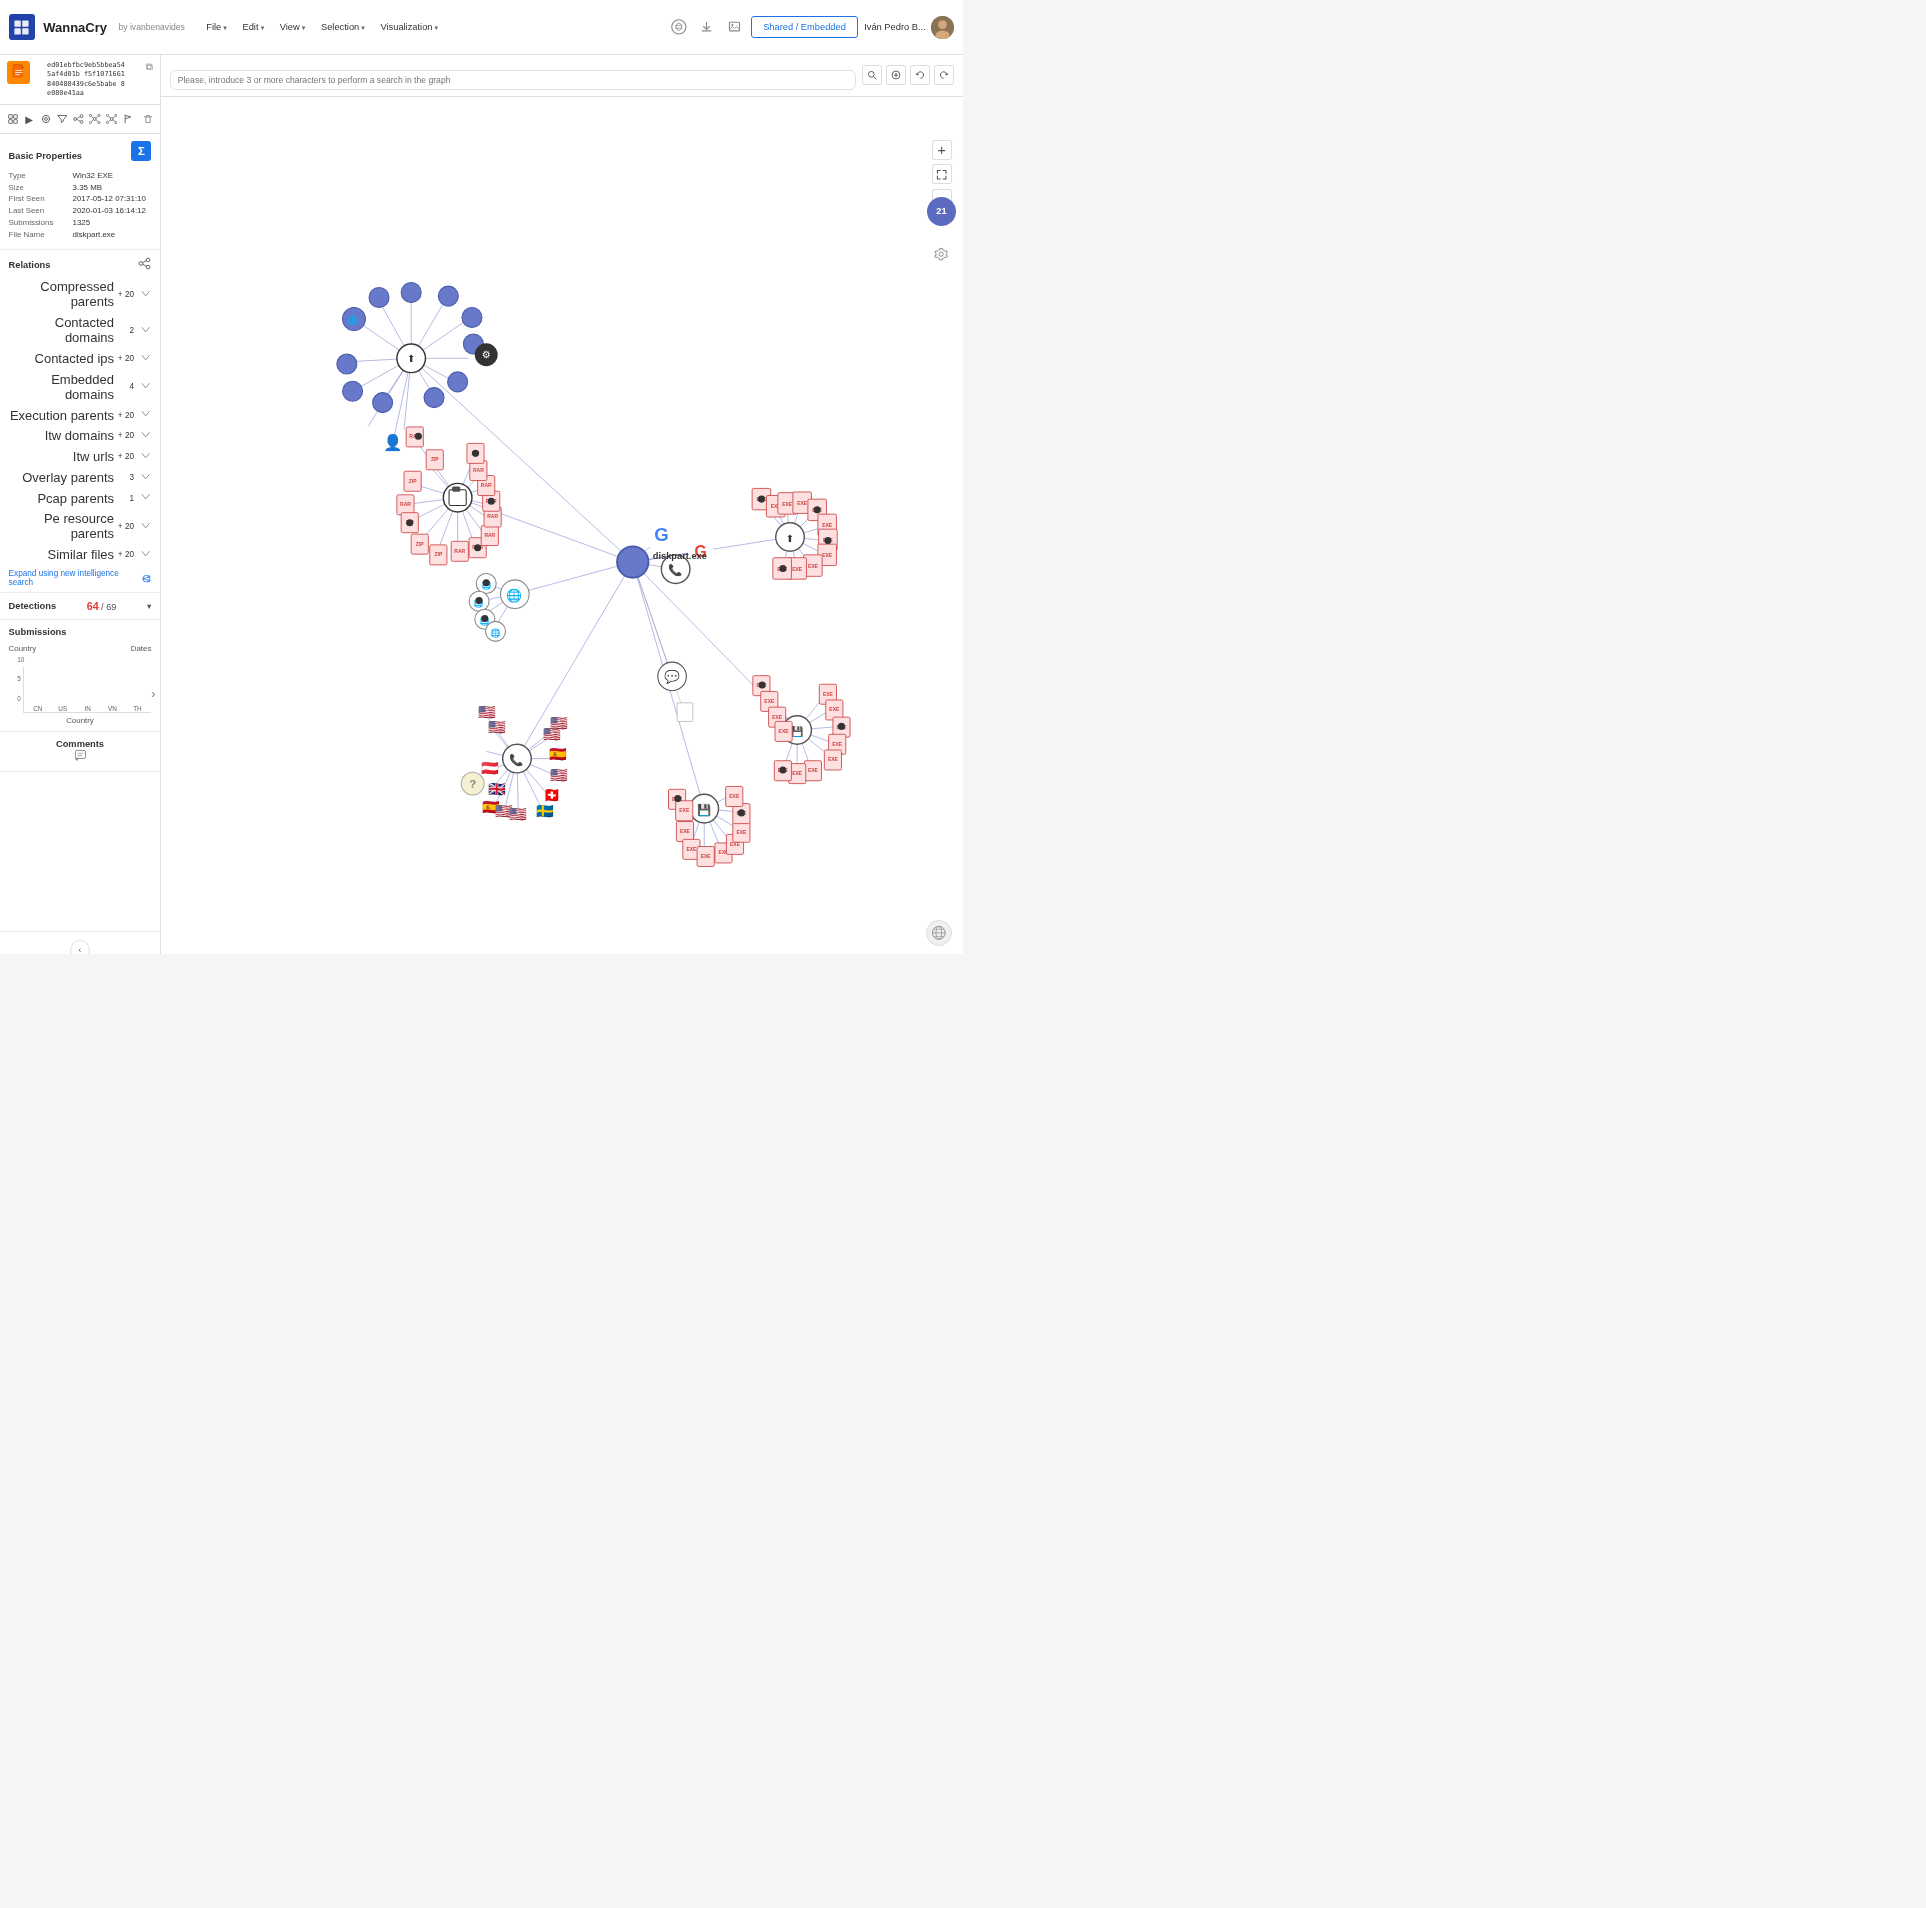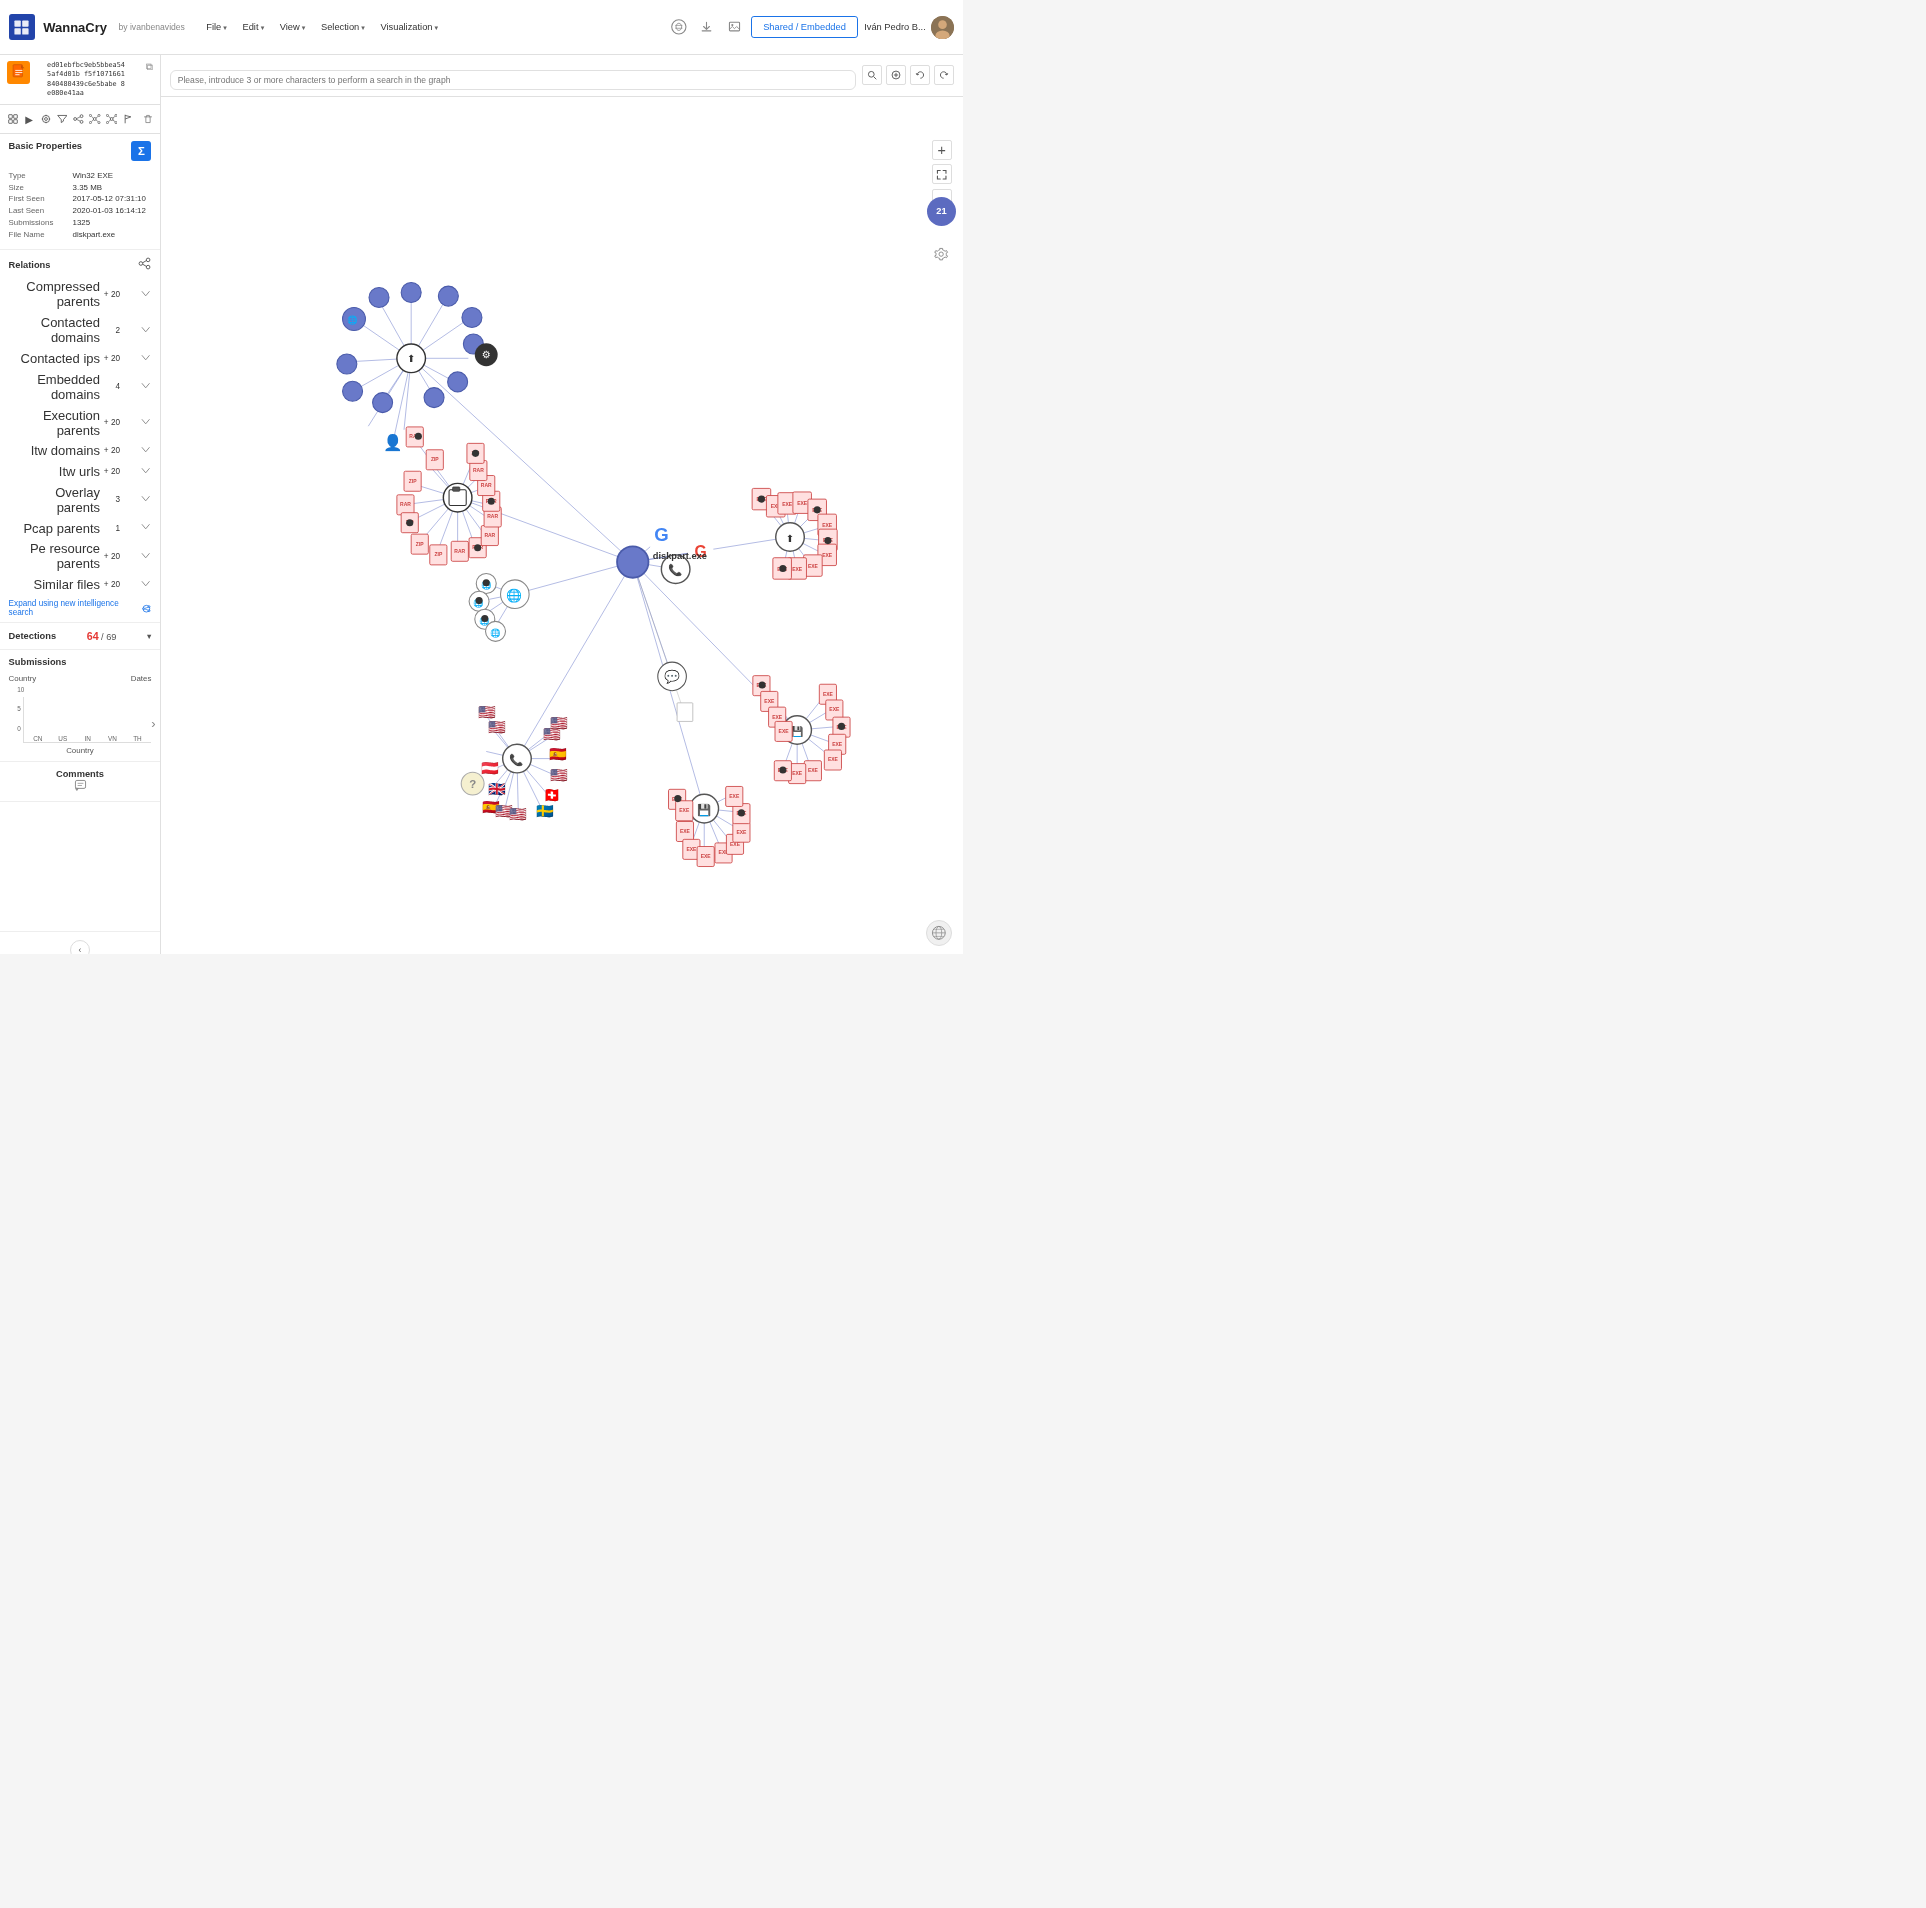--- a/index.html
+++ b/index.html
@@ -35,37 +35,37 @@
     .copy-icon { color: #888; cursor: pointer; font-size: 10px; flex-shrink: 0; }
 
     
     .toolbar { display: flex; align-items: center; padding: 4.3px 5.7px; border-bottom: 0.7px solid #e0e0e0; gap: 2.9px; }
     .toolbar-btn { width: 18.6px; height: 18.6px; border-radius: 2.1px; display: flex; align-items: center; justify-content: center; cursor: pointer; color: #555; font-size: 10px; }
     .toolbar-spacer { flex: 1; }
     .toolbar-delete { color: #888; }
 
     
     .panel-section { border-bottom: 0.7px solid #eee; }
-    .panel-header { display: flex; align-items: flex-start; justify-content: space-between; padding: 7.1px 8.6px; cursor: pointer; }
+    .panel-header { display: flex; align-items: flex-end; justify-content: space-between; padding: 7.1px 8.6px; cursor: pointer; }
     .panel-title { font-size: 9.3px; font-weight: 600; color: #333; }
     .panel-action { width: 20px; height: 20px; background: #1a73e8; border-radius: 2.9px; display: flex; align-items: center; justify-content: center; color: white; font-size: 10px; cursor: pointer; }
 
     
     .properties-table { padding: 2.9px 8.6px 7.1px; }
     .prop-row { display: flex; margin-bottom: 2.9px; }
     .prop-key { color: #666; font-size: 7.9px; width: 64px; flex-shrink: 0; }
     .prop-val { color: #333; font-size: 7.9px; }
 
     
     .relations-header { display: flex; align-items: center; justify-content: space-between; padding: 7.1px 8.6px 4.3px; }
     .relations-title { font-size: 9.3px; font-weight: 600; color: #333; }
     .relations-icon { color: #555; cursor: pointer; }
     .relation-row { display: flex; align-items: center; padding: 2.9px 8.6px; }
     .relation-name { flex: 1; font-size: 13px; color: #333; text-align: right; }
-    .relation-count { font-size: 8.2px; color: #333; margin-right: 20px; min-width: 20px; text-align: right; }
+    .relation-count { font-size: 8.2px; color: #333; margin-right: 6px; min-width: 20px; text-align: right; }
     .relation-expand { color: #888; cursor: pointer; font-size: 10px; }
     .expand-link { color: #1a73e8; font-size: 8.2px; cursor: pointer; display: flex; align-items: center; gap: 2.9px; padding: 4.3px 8.6px; }
 
     
     .detections-row { display: flex; align-items: center; justify-content: space-between; padding: 7.1px 8.6px; cursor: pointer; }
     .detections-label { font-size: 9.3px; font-weight: 600; color: #333; }
     .detections-count { font-size: 10.7px; font-weight: bold; color: #e53935; }
     .detections-total { font-size: 9.3px; color: #555; }
     .detections-chevron { color: #555; }
 

